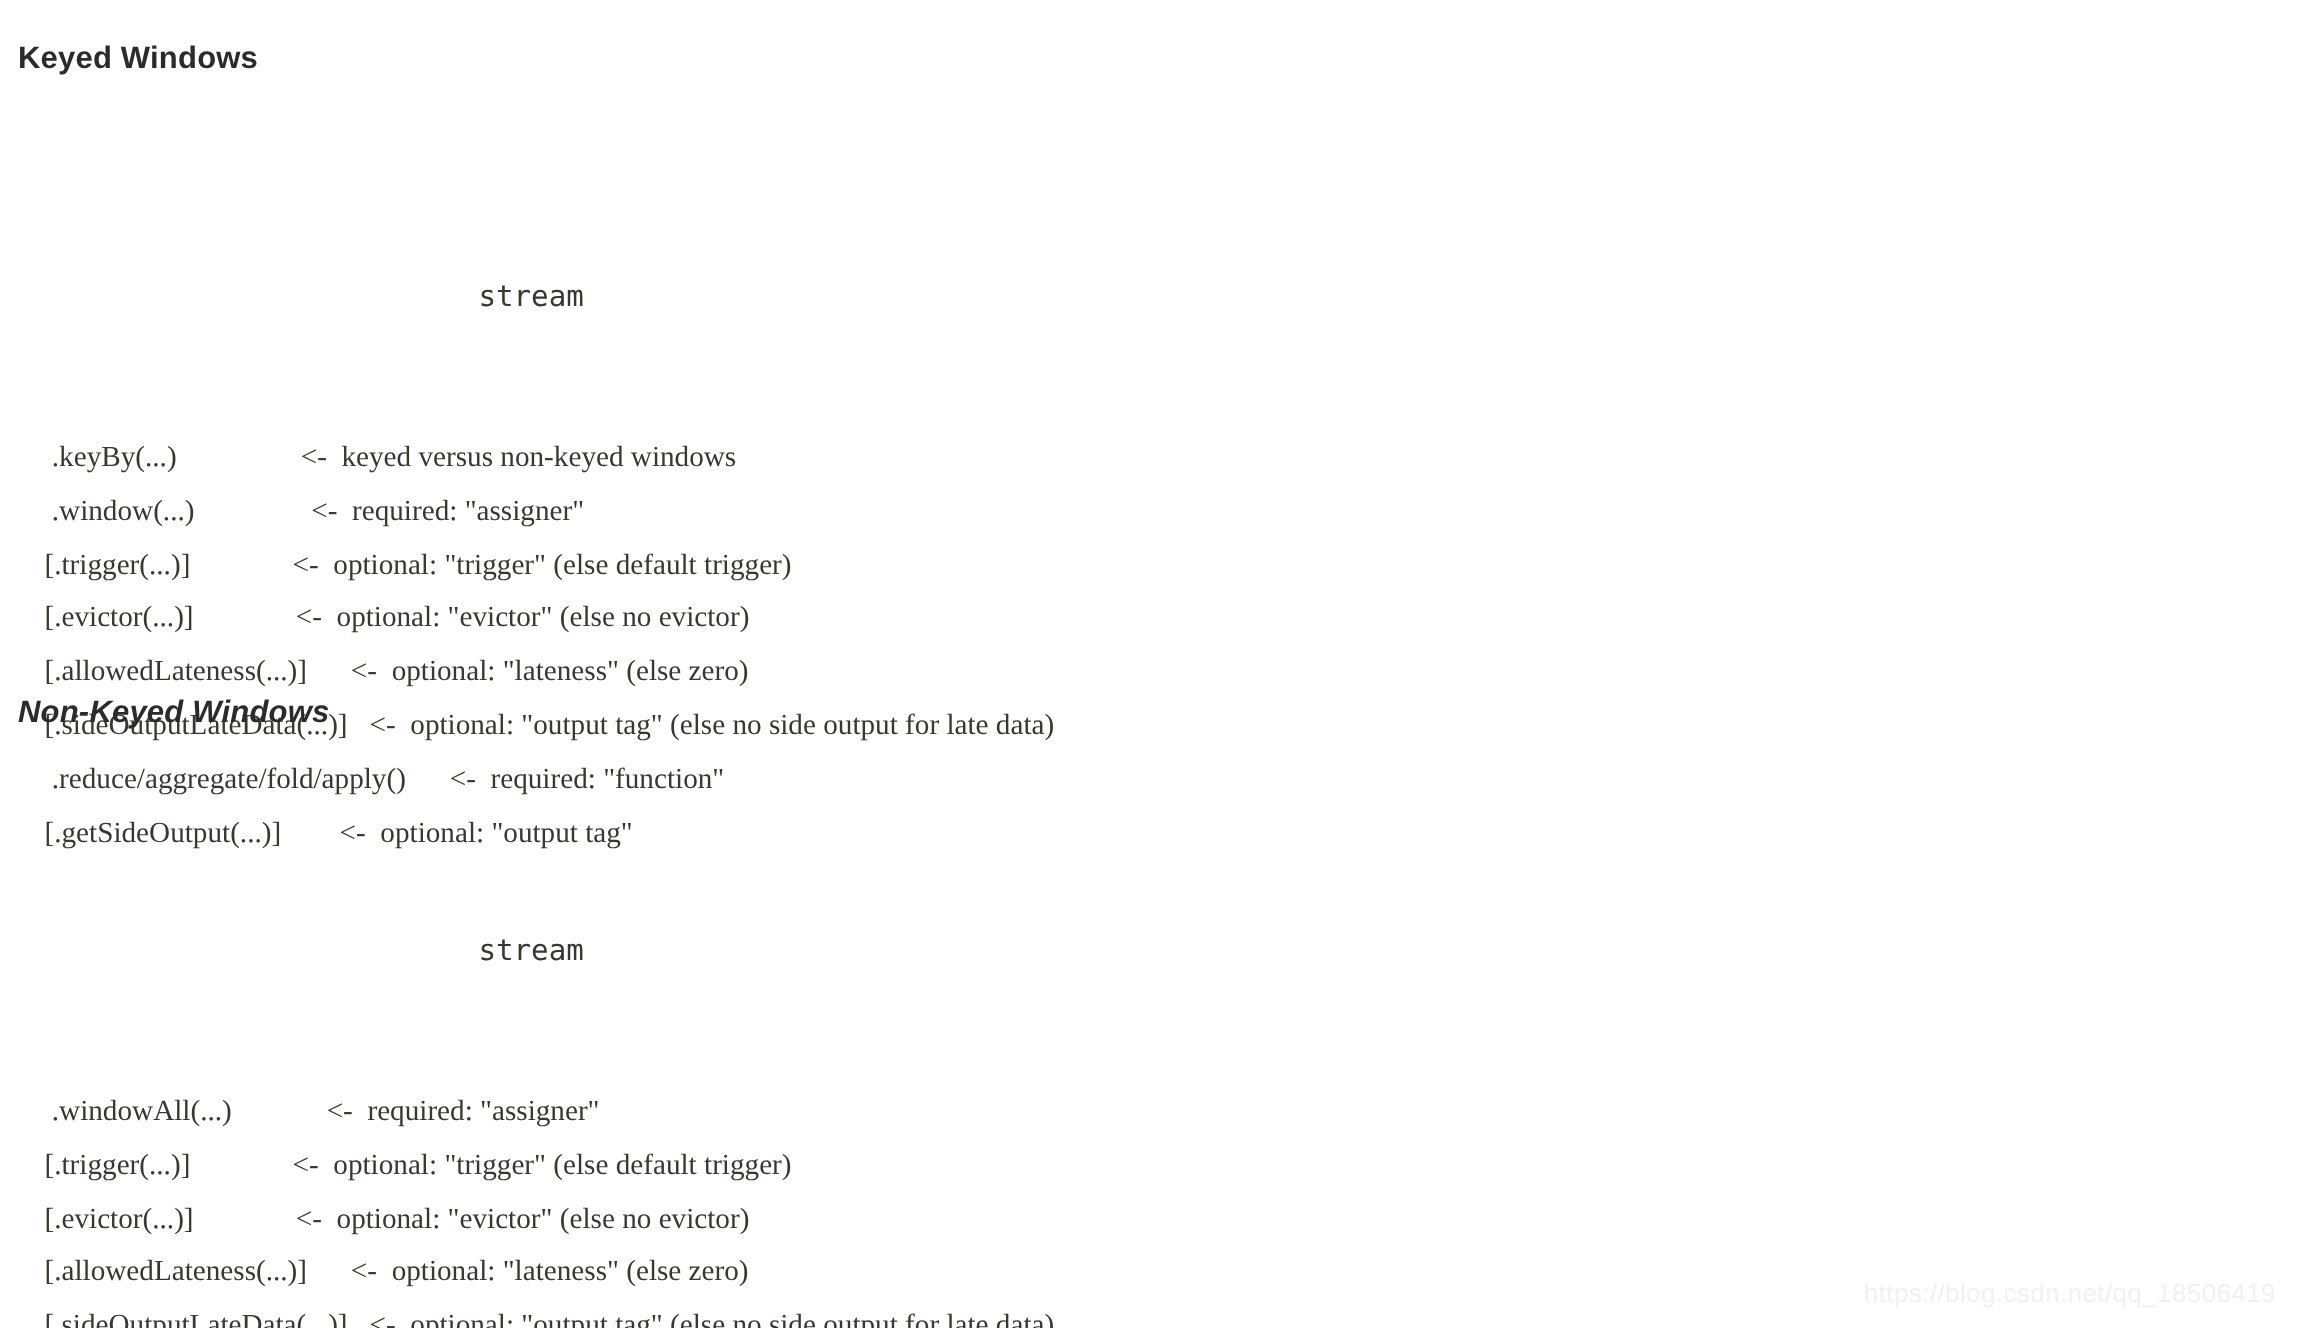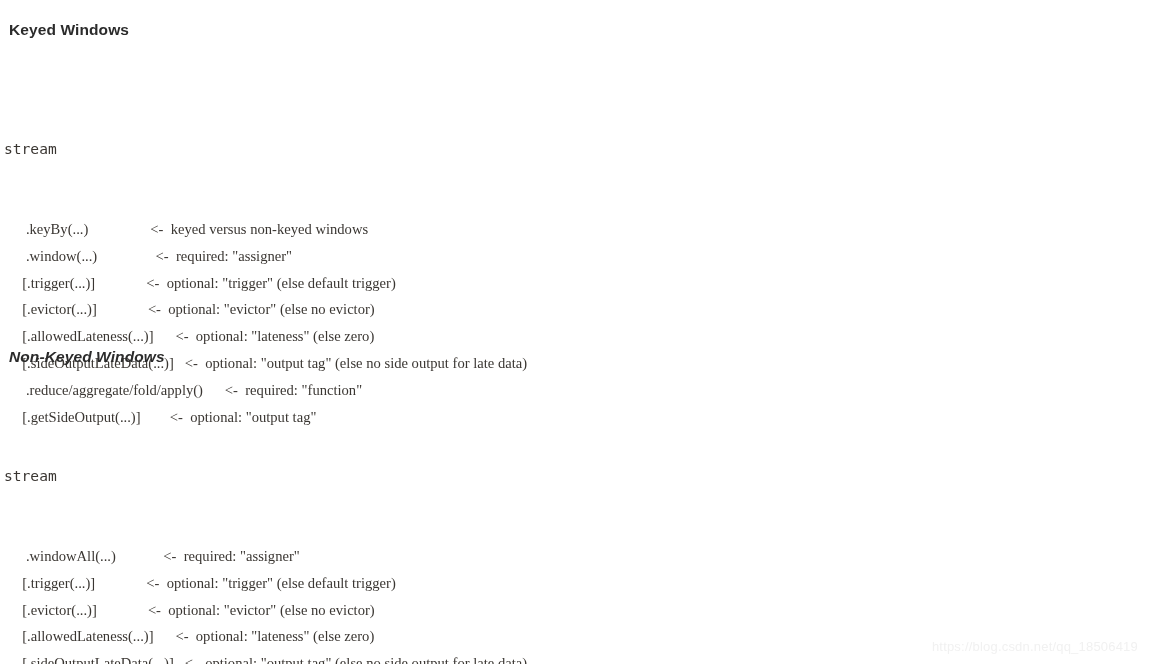--- a/index.html
+++ b/index.html
@@ -49,20 +49,21 @@
     white-space: pre;
     display: block;
     height: 26.8px;
     font-family: Liberation Serif, serif;
   }
 
   .code-stream {
     white-space: pre;
     display: block;
     height: 26.8px;
+    text-align: center;
   }
 
   
   #heading-keyed      { position: absolute; left: 9px;  top: 21px; }
   #block-keyed        { position: absolute; left: 4px;  top: 82px; }
   #heading-nonkeyed   { position: absolute; left: 9px;  top: 348px; font-style: italic; }
   #block-nonkeyed     { position: absolute; left: 4px;  top: 409px; }
 
   .watermark {
     position: absolute;

